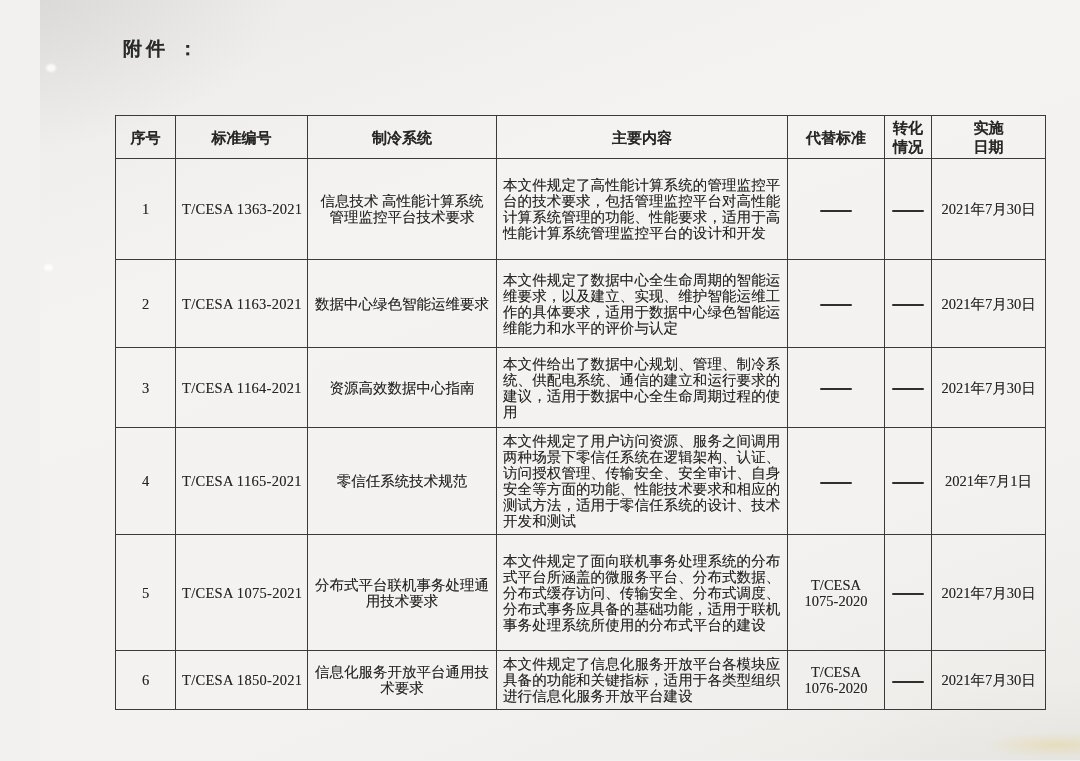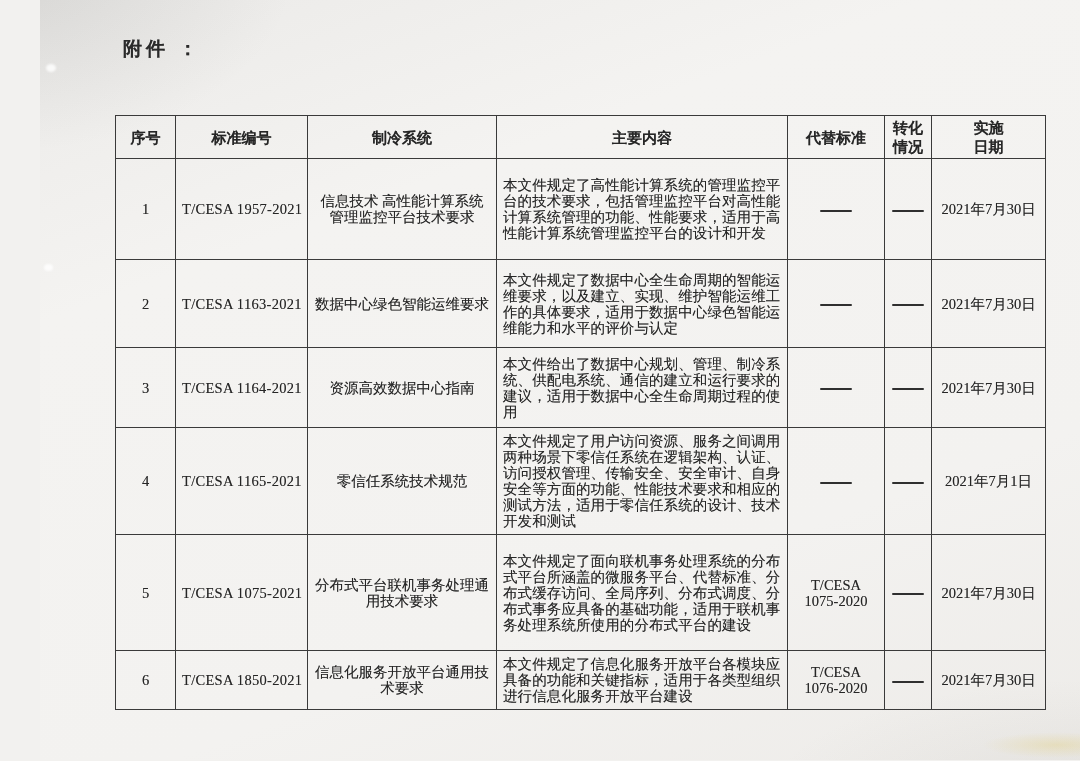--- a/index.html
+++ b/index.html
@@ -106,21 +106,21 @@
           <th>代替标准</th>
           <th>转化
 情况</th>
           <th>实施
 日期</th>
         </tr>
     </thead>
     <tbody>
         <tr>
           <td class="col-no">1</td>
-          <td class="col-code">T/CESA 1957-2021</td>
+          <td class="col-code">T/CESA 1363-2021</td>
           <td class="col-name">信息技术 高性能计算系统管理监控平台技术要求</td>
           <td class="col-content">本文件规定了高性能计算系统的管理监控平台的技术要求，包括管理监控平台对高性能计算系统管理的功能、性能要求，适用于高性能计算系统管理监控平台的设计和开发</td>
           <td class="col-replaced"><span class="dash"></span></td>
           <td class="col-conv"><span class="dash"></span></td>
           <td class="col-date">2021年7月30日</td>
         </tr>
         <tr>
           <td class="col-no">2</td>
           <td class="col-code">T/CESA 1163-2021</td>
           <td class="col-name">数据中心绿色智能运维要求</td>
@@ -144,21 +144,21 @@
           <td class="col-name">零信任系统技术规范</td>
           <td class="col-content">本文件规定了用户访问资源、服务之间调用两种场景下零信任系统在逻辑架构、认证、访问授权管理、传输安全、安全审计、自身安全等方面的功能、性能技术要求和相应的测试方法，适用于零信任系统的设计、技术开发和测试</td>
           <td class="col-replaced"><span class="dash"></span></td>
           <td class="col-conv"><span class="dash"></span></td>
           <td class="col-date">2021年7月1日</td>
         </tr>
         <tr>
           <td class="col-no">5</td>
           <td class="col-code">T/CESA 1075-2021</td>
           <td class="col-name">分布式平台联机事务处理通用技术要求</td>
-          <td class="col-content">本文件规定了面向联机事务处理系统的分布式平台所涵盖的微服务平台、代替标准、分布式缓存访问、全局序列、分布式调度、分布式事务应具备的基础功能，适用于联机事务处理系统所使用的分布式平台的建设</td>
+          <td class="col-content">本文件规定了面向联机事务处理系统的分布式平台所涵盖的微服务平台、分布式数据、分布式缓存访问、传输安全、分布式调度、分布式事务应具备的基础功能，适用于联机事务处理系统所使用的分布式平台的建设</td>
           <td class="col-replaced">T/CESA
 1075-2020</td>
           <td class="col-conv"><span class="dash"></span></td>
           <td class="col-date">2021年7月30日</td>
         </tr>
         <tr>
           <td class="col-no">6</td>
           <td class="col-code">T/CESA 1850-2021</td>
           <td class="col-name">信息化服务开放平台通用技术要求</td>
           <td class="col-content">本文件规定了信息化服务开放平台各模块应具备的功能和关键指标，适用于各类型组织进行信息化服务开放平台建设</td>

